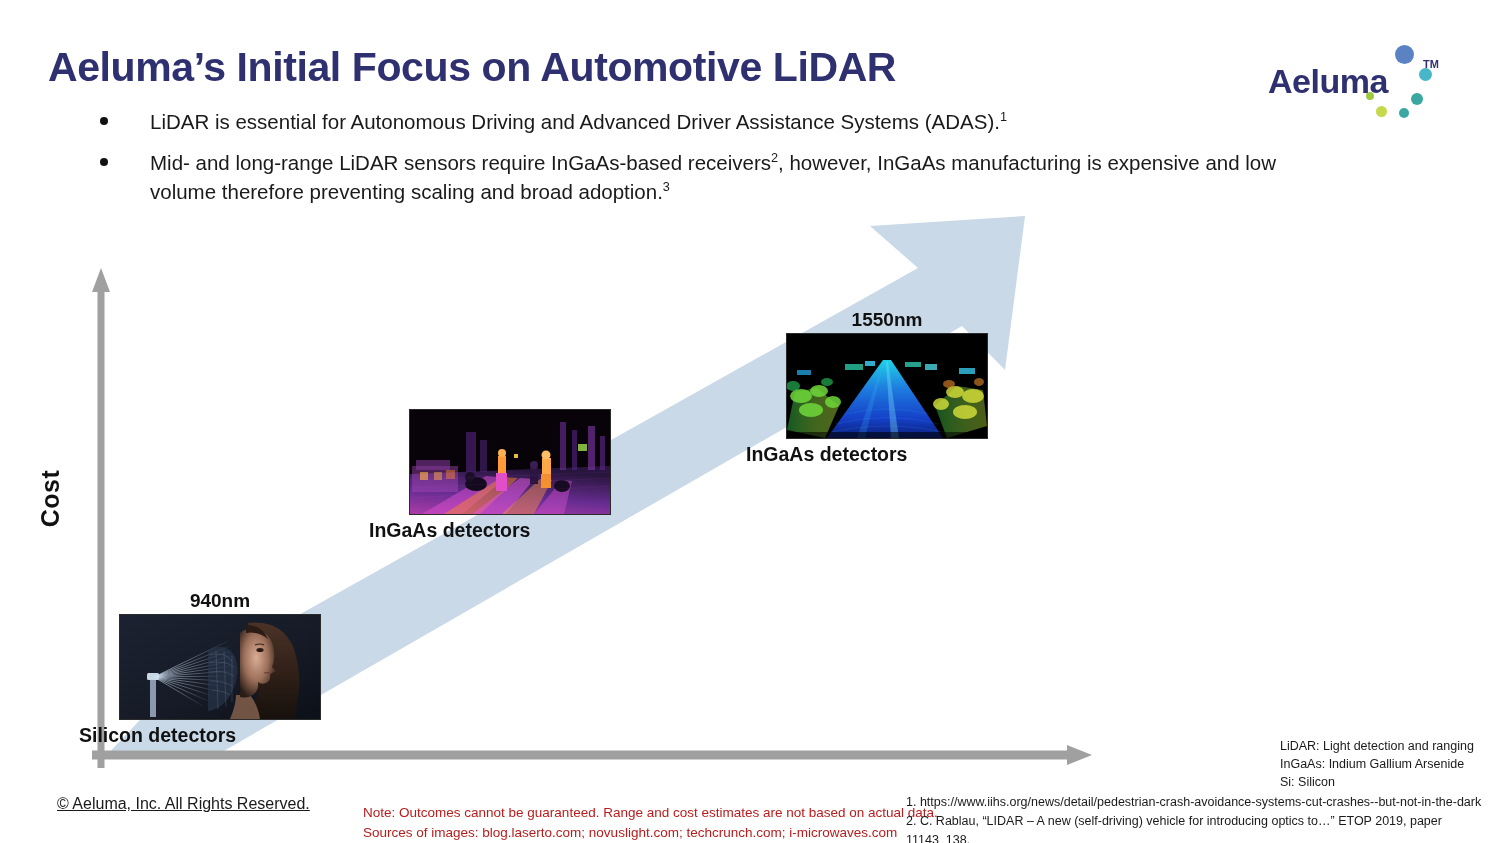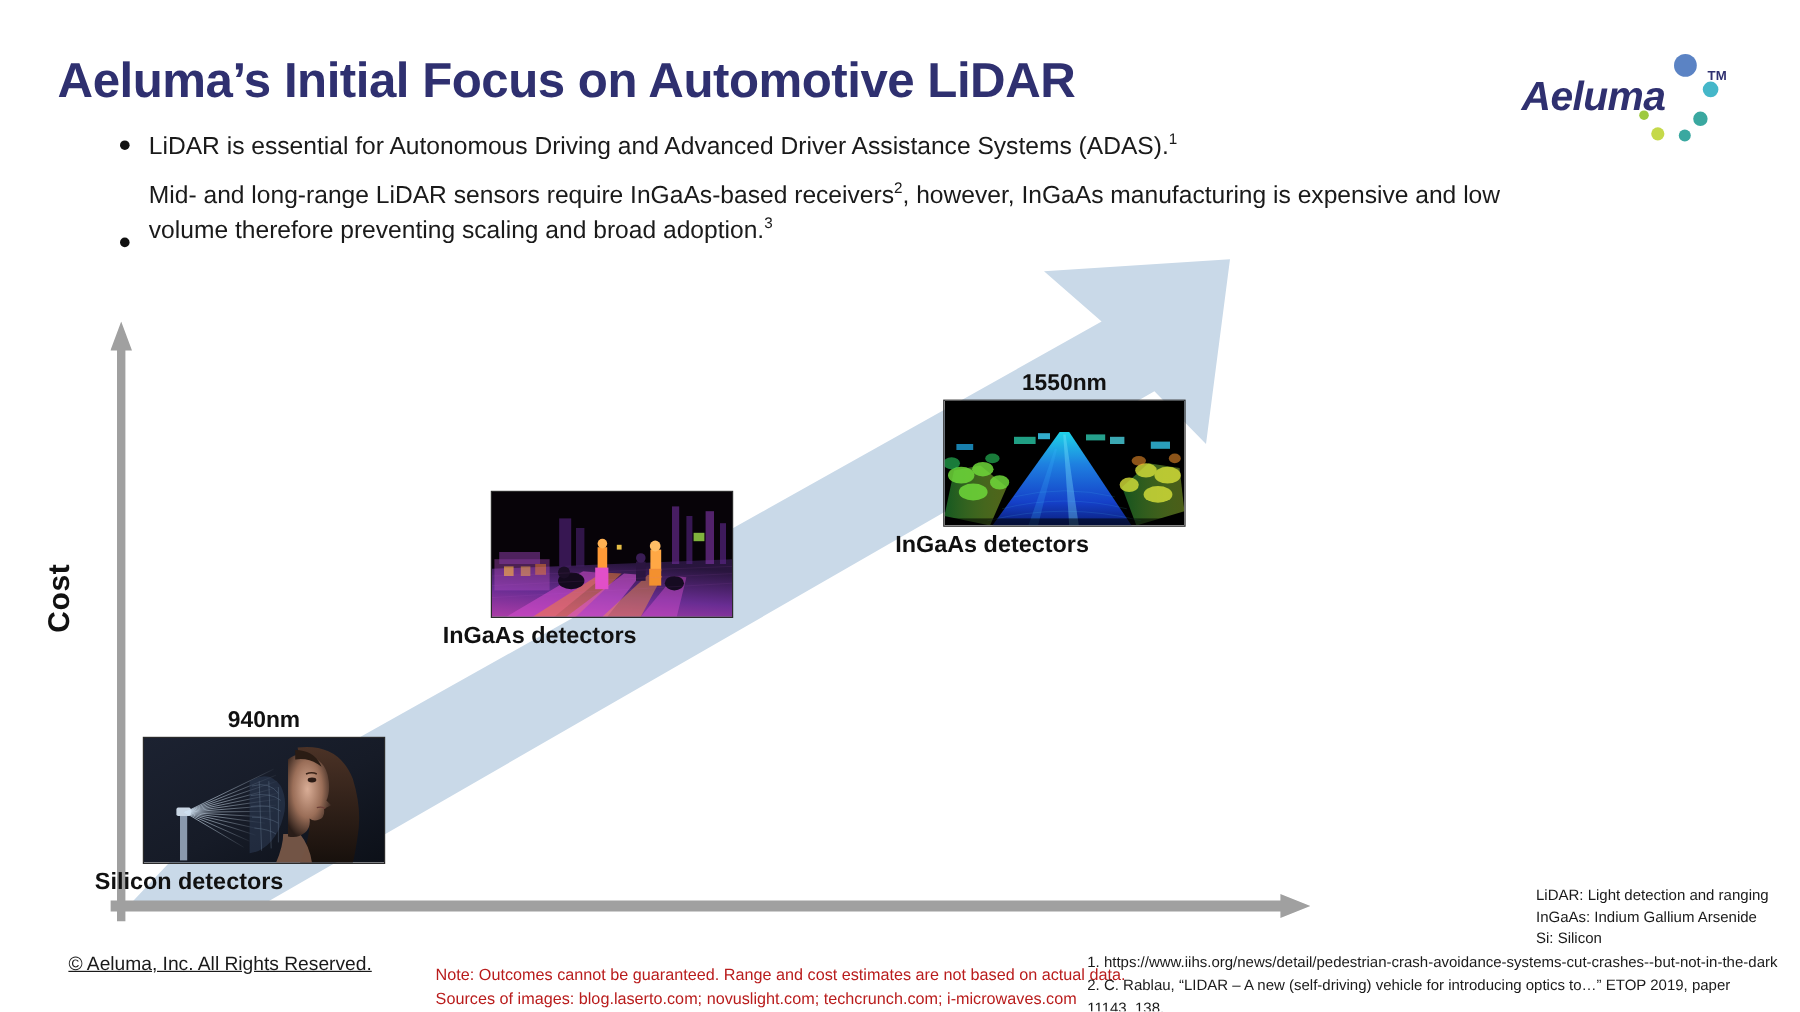--- a/index.html
+++ b/index.html
@@ -40,21 +40,20 @@
     height: 80px;
   }
   #logo-word {
     position: absolute;
     left: 6px;
     top: 22px;
     font-size: 34px;
     font-weight: bold;
     letter-spacing: -0.5px;
     color: #2f3070;
-    font-style: italic;
   }
   #logo-tm {
     position: absolute;
     left: 161px;
     top: 18px;
     font-size: 11px;
     font-weight: bold;
     color: #2f3070;
   }
   .logo-dot { position: absolute; border-radius: 50%; }
@@ -71,24 +70,25 @@
     border-radius: 50%;
     background: #111111;
     margin-top: 10px;
     margin-right: 16px;
     flex: 0 0 auto;
   }
   .bullet-text {
     font-size: 20.5px;
     color: #1a1a1a;
     line-height: 1.42;
+    margin-left: 26px;
   }
   .bullet-text sup { font-size: 0.62em; }
   #bullet-1 { left: 100px; top: 107px; width: 1240px; }
-  #bullet-2 { left: 100px; top: 148px; width: 1180px; align-items: flex-end; }
+  #bullet-2 { left: 100px; top: 148px; width: 1180px; }
 
   
   #y-axis {
     position: absolute;
     left: 92px;
     top: 268px;
     width: 18px;
     height: 500px;
   }
   #x-axis {

